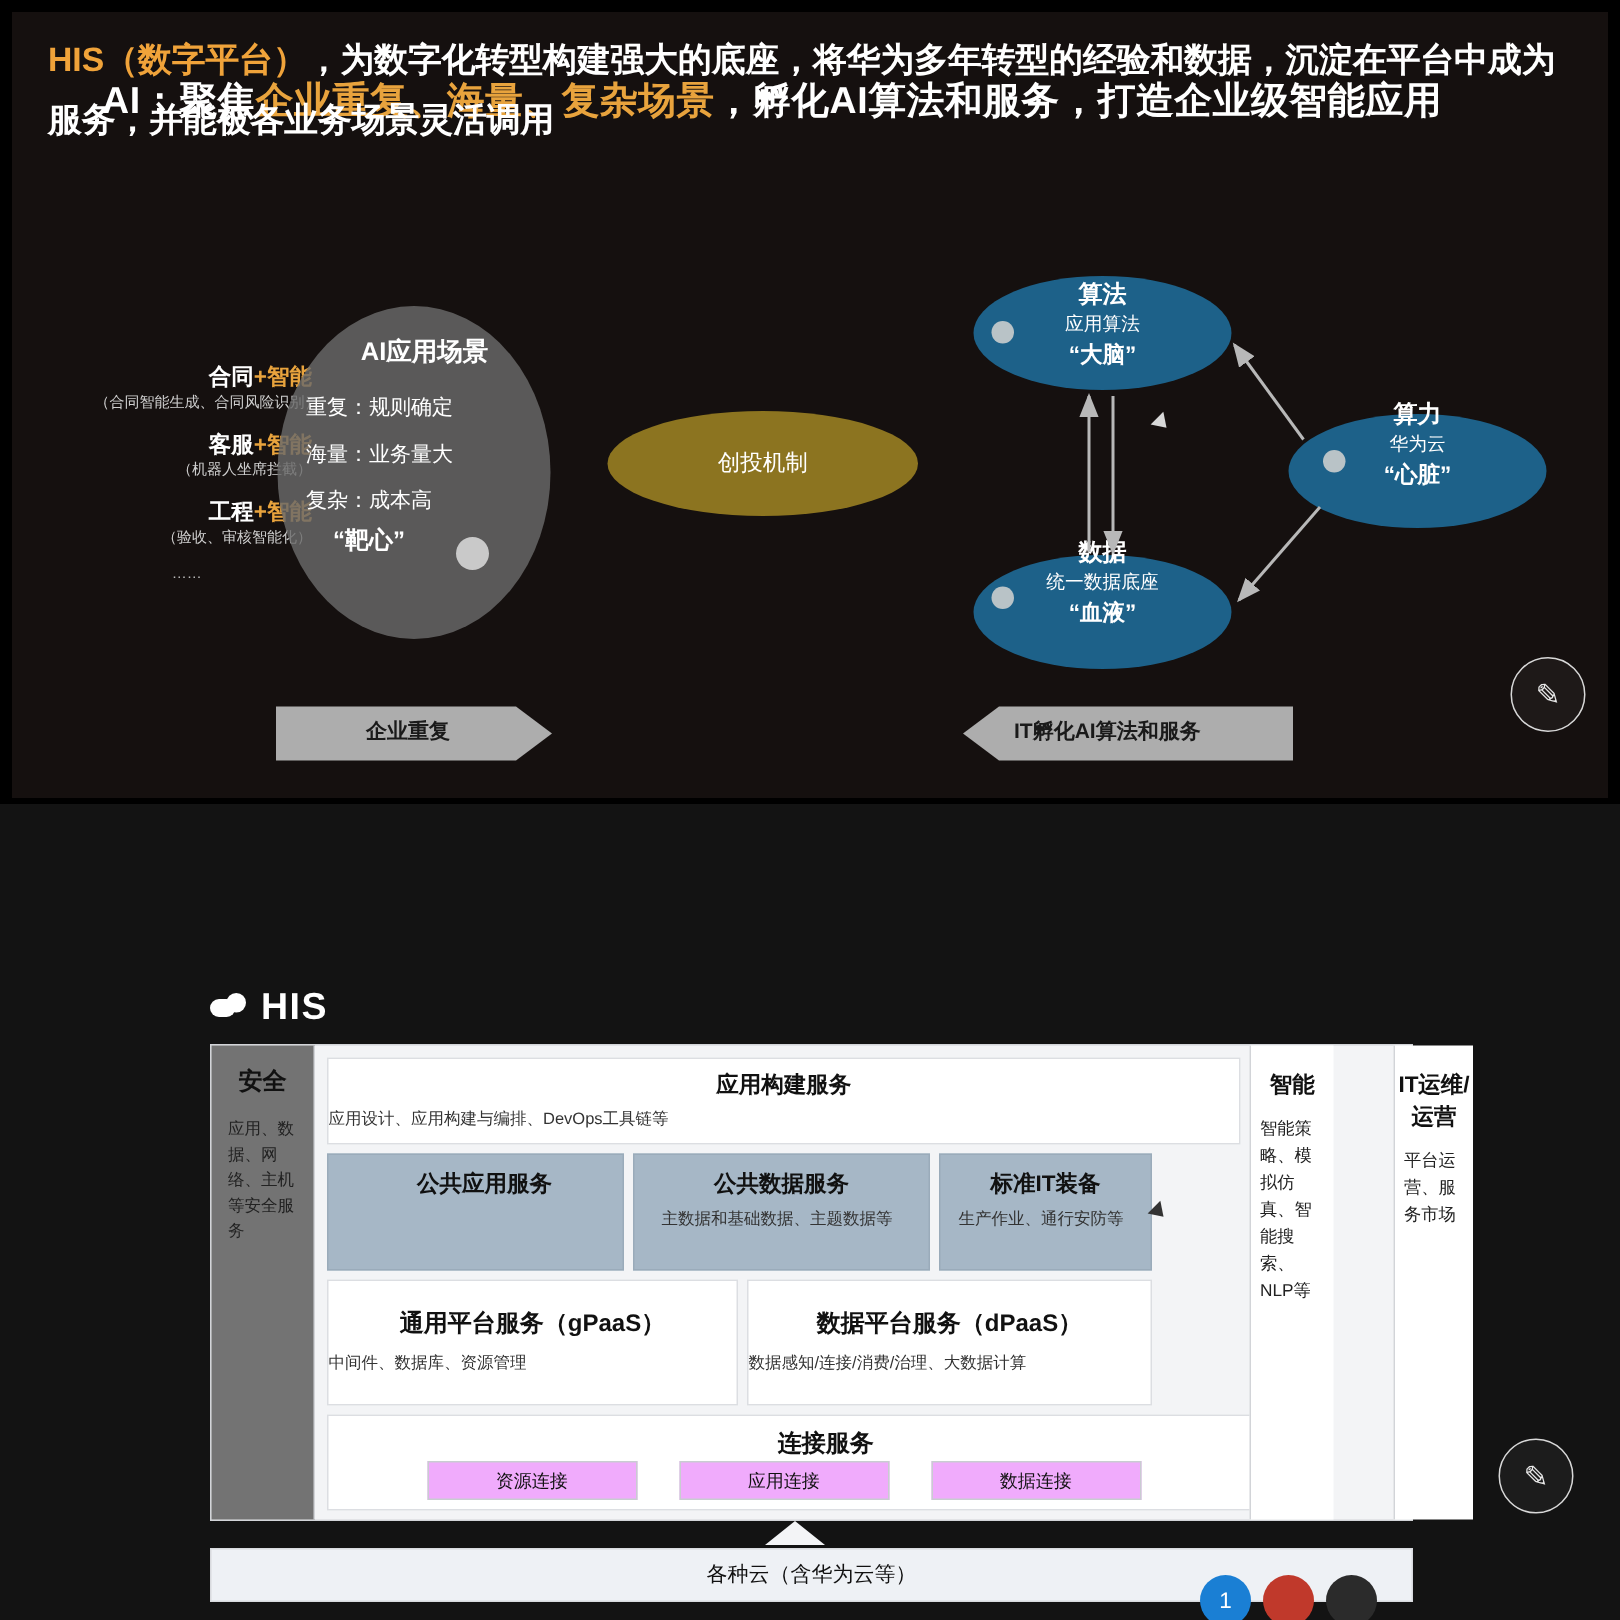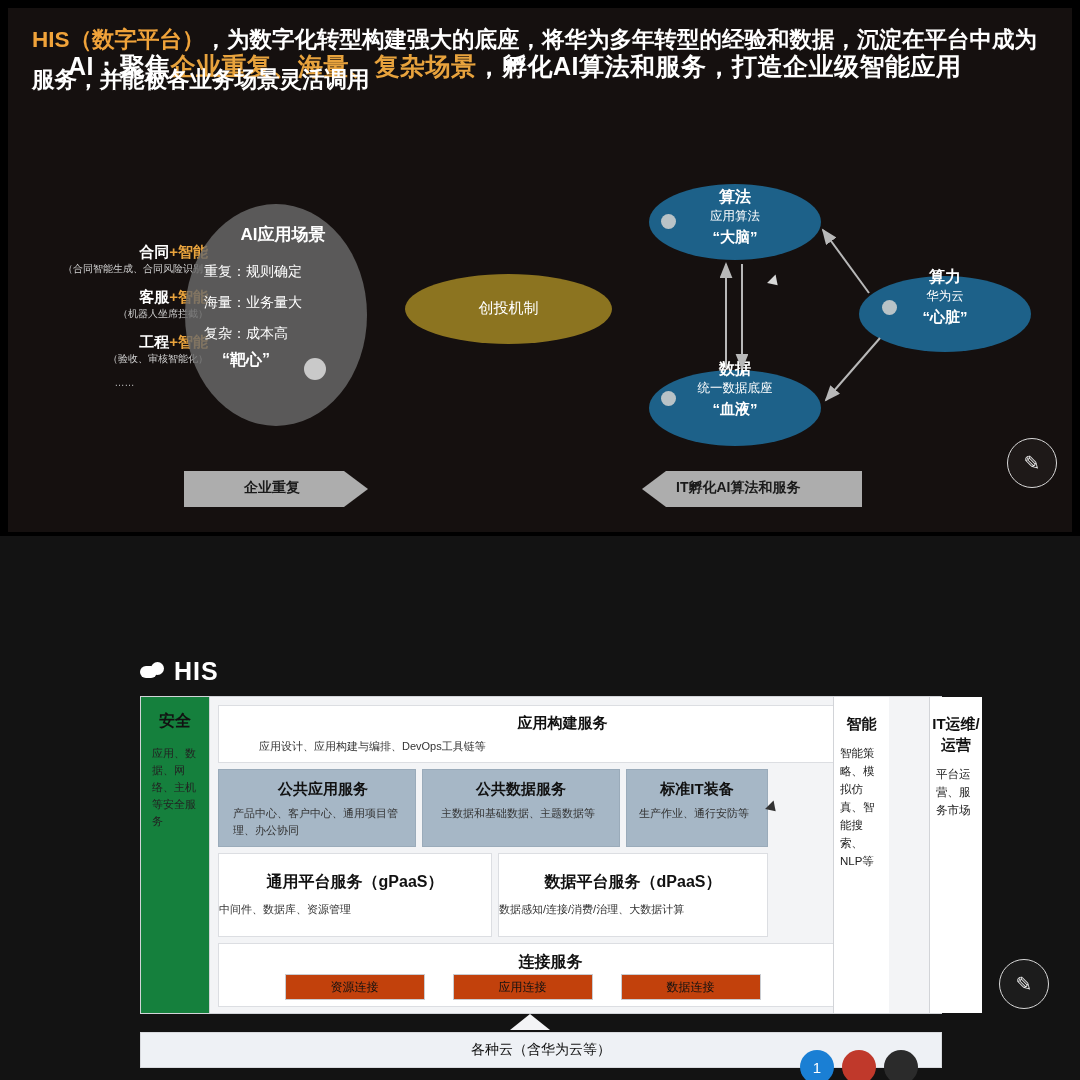--- a/index.html
+++ b/index.html
@@ -73,40 +73,40 @@
   .s2-title{position:absolute;left:32px;top:20px;width:1010px;font-size:22.5px;color:#ffffff;font-weight:bold;line-height:40px;}
   .s2-title .hl{color:#f0a33a;}
 
   .his-logo{position:absolute;left:140px;top:657px;display:flex;align-items:center;gap:8px;}
   .his-mark{width:26px;height:20px;position:relative;}
   .his-mark:before{content:"";position:absolute;left:0;top:4px;width:17px;height:12px;background:#ffffff;border-radius:9px 9px 9px 9px;}
   .his-mark:after{content:"";position:absolute;left:11px;top:0px;width:13px;height:13px;background:#ffffff;border-radius:50%;}
   .his-text{font-size:25px;font-weight:bold;color:#ffffff;letter-spacing:1px;}
 
   .arch{position:absolute;left:140px;top:696px;width:800px;height:316px;background:#f3f4f6;border:1px solid #d2d4d8;}
-  .arch-left{position:absolute;left:0;top:0;width:68px;height:316px;background:#15803d;border-right:1px solid #d2d4d8;}
+  .arch-left{position:absolute;left:0;top:0;width:68px;height:316px;background:#737373;border-right:1px solid #d2d4d8;}
   .al-title{position:absolute;left:0;top:14px;width:68px;text-align:center;font-size:16px;font-weight:bold;color:#111;}
   .al-body{position:absolute;left:11px;top:48px;width:48px;font-size:11px;color:#222;line-height:17px;}
 
   .arch-main{position:absolute;left:69px;top:0;width:623px;height:316px;}
   .card{position:absolute;background:#ffffff;border:1px solid #dcdee2;}
   .card-t{font-size:15px;font-weight:bold;color:#111;text-align:center;}
   .card-s{font-size:11px;color:#333;line-height:17px;}
 
-  .c-appbuild{left:8px;top:8px;width:607px;height:56px;padding-left:40px;}
+  .c-appbuild{left:8px;top:8px;width:607px;height:56px;}
   .c-blue{background:#a6b7c6;border:1px solid #9aabba;}
   .c-pub-app{left:8px;top:72px;width:196px;height:76px;}
   .c-pub-data{left:212px;top:72px;width:196px;height:76px;}
   .c-std-it{left:416px;top:72px;width:140px;height:76px;}
   .c-gpaas{left:8px;top:156px;width:272px;height:82px;}
   .c-dpaas{left:288px;top:156px;width:268px;height:82px;}
   .c-conn{left:8px;top:246px;width:607px;height:62px;padding-left:28px;}
 
   .conn-pills{position:absolute;left:0;top:30px;width:607px;display:flex;justify-content:center;gap:28px;}
-  .pill{width:138px;height:24px;border:1px solid #c9ccd1;background:#c2410c;font-size:12px;color:#111;display:flex;align-items:center;justify-content:center;}
+  .pill{width:138px;height:24px;border:1px solid #c9ccd1;background:#f0abfc;font-size:12px;color:#111;display:flex;align-items:center;justify-content:center;}
 
   .arch-sm{position:absolute;top:0;height:316px;background:#ffffff;border-left:1px solid #d2d4d8;}
   .c-smart{left:692px;width:55px;}
   .c-ops{left:748px;width:52px;margin-left:40px;}
   .sm-title{margin-top:16px;text-align:center;font-size:15px;font-weight:bold;color:#111;line-height:21px;}
   .sm-body{margin:10px 6px 0 6px;font-size:11.5px;color:#222;line-height:18px;}
 
   .up-arrow{position:absolute;left:510px;top:1014px;width:0;height:0;border-left:20px solid transparent;border-right:20px solid transparent;border-bottom:16px solid #f3f4f6;}
   .cloud-bar{position:absolute;left:140px;top:1032px;width:800px;height:34px;background:#eef1f5;border:1px solid #d8dade;display:flex;align-items:center;justify-content:center;font-size:14px;color:#111;}
 
@@ -221,21 +221,20 @@
     </div>
 
     <div class="arch-main">
       <div class="card c-appbuild">
         <div class="card-t" style="margin-top:8px;">应用构建服务</div>
         <div class="card-s" style="margin-top:5px;">应用设计、应用构建与编排、DevOps工具链等</div>
       </div>
 
       <div class="card c-blue c-pub-app">
         <div class="card-t" style="margin-top:10px;margin-left:12px;">公共应用服务</div>
-        <div class="card-s" style="margin:6px 14px 0 14px;">产品中心、客户中心、通用项目管理、办公协同</div>
       </div>
 
       <div class="card c-blue c-pub-data">
         <div class="card-t" style="margin-top:10px;">公共数据服务</div>
         <div class="card-s" style="margin:6px 18px 0 18px;">主数据和基础数据、主题数据等</div>
       </div>
 
       <div class="card c-blue c-std-it">
         <div class="card-t" style="margin-top:10px;">标准IT装备</div>
         <div class="card-s" style="margin:6px 12px 0 12px;">生产作业、通行安防等</div>

